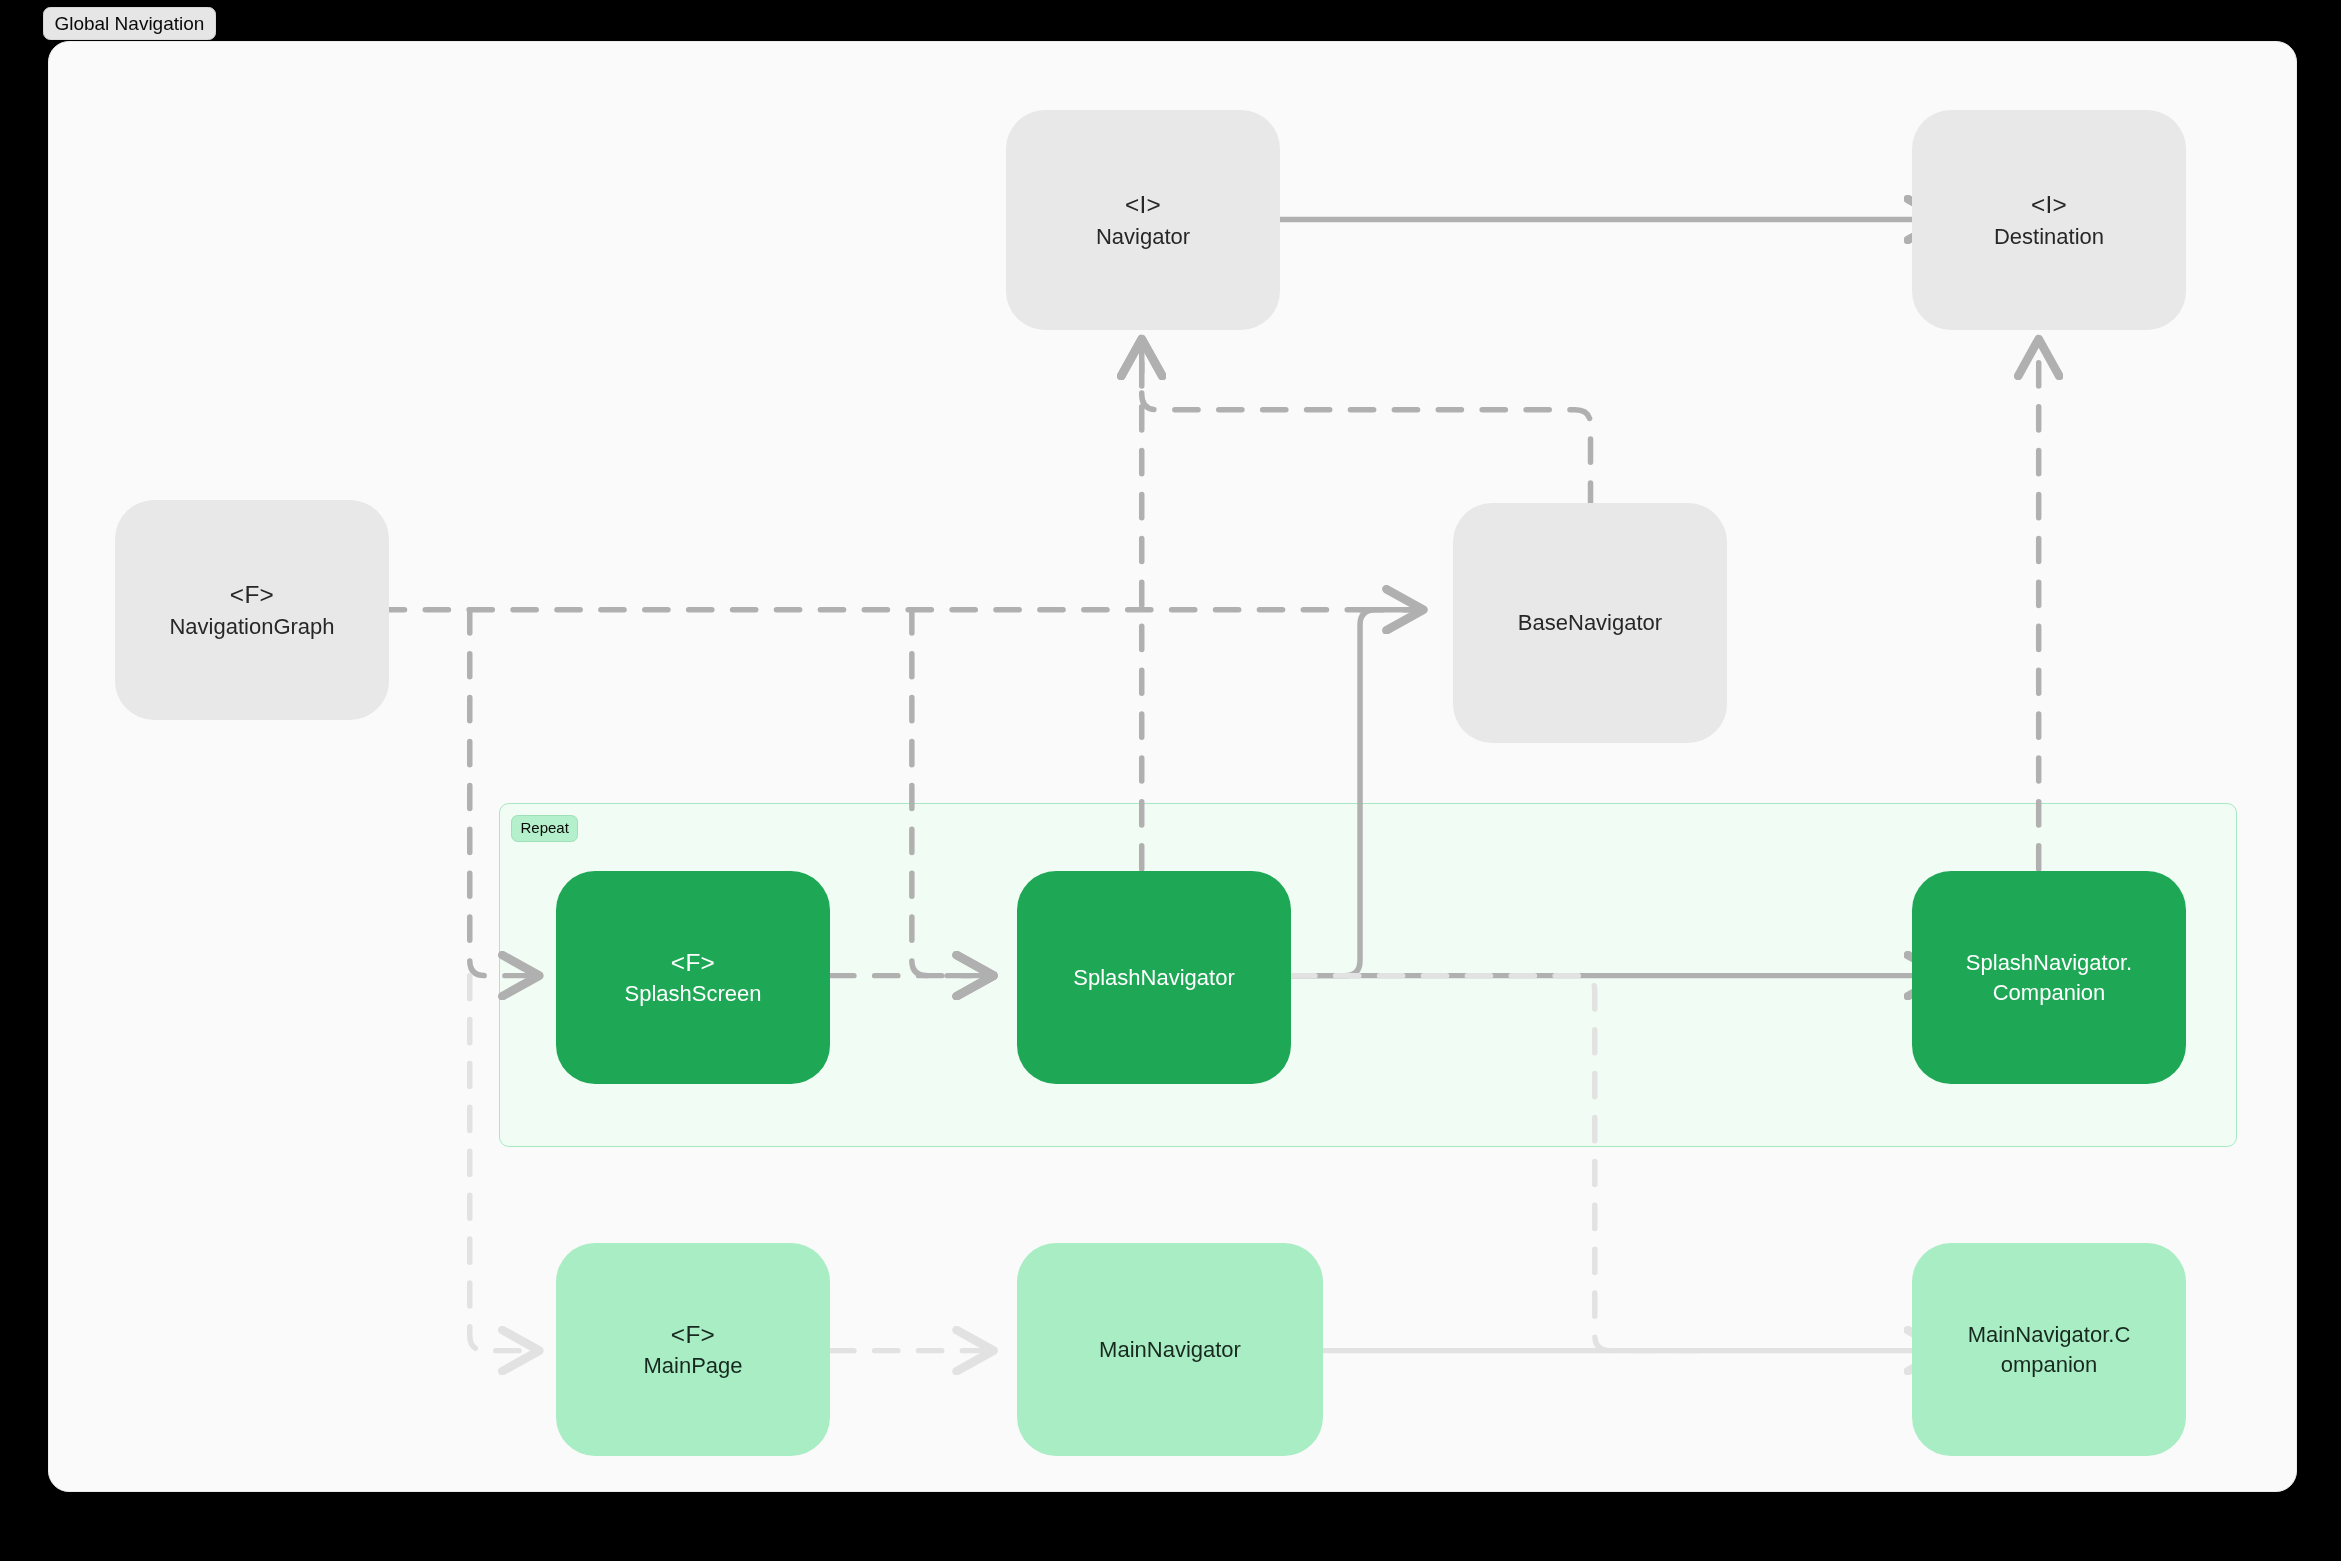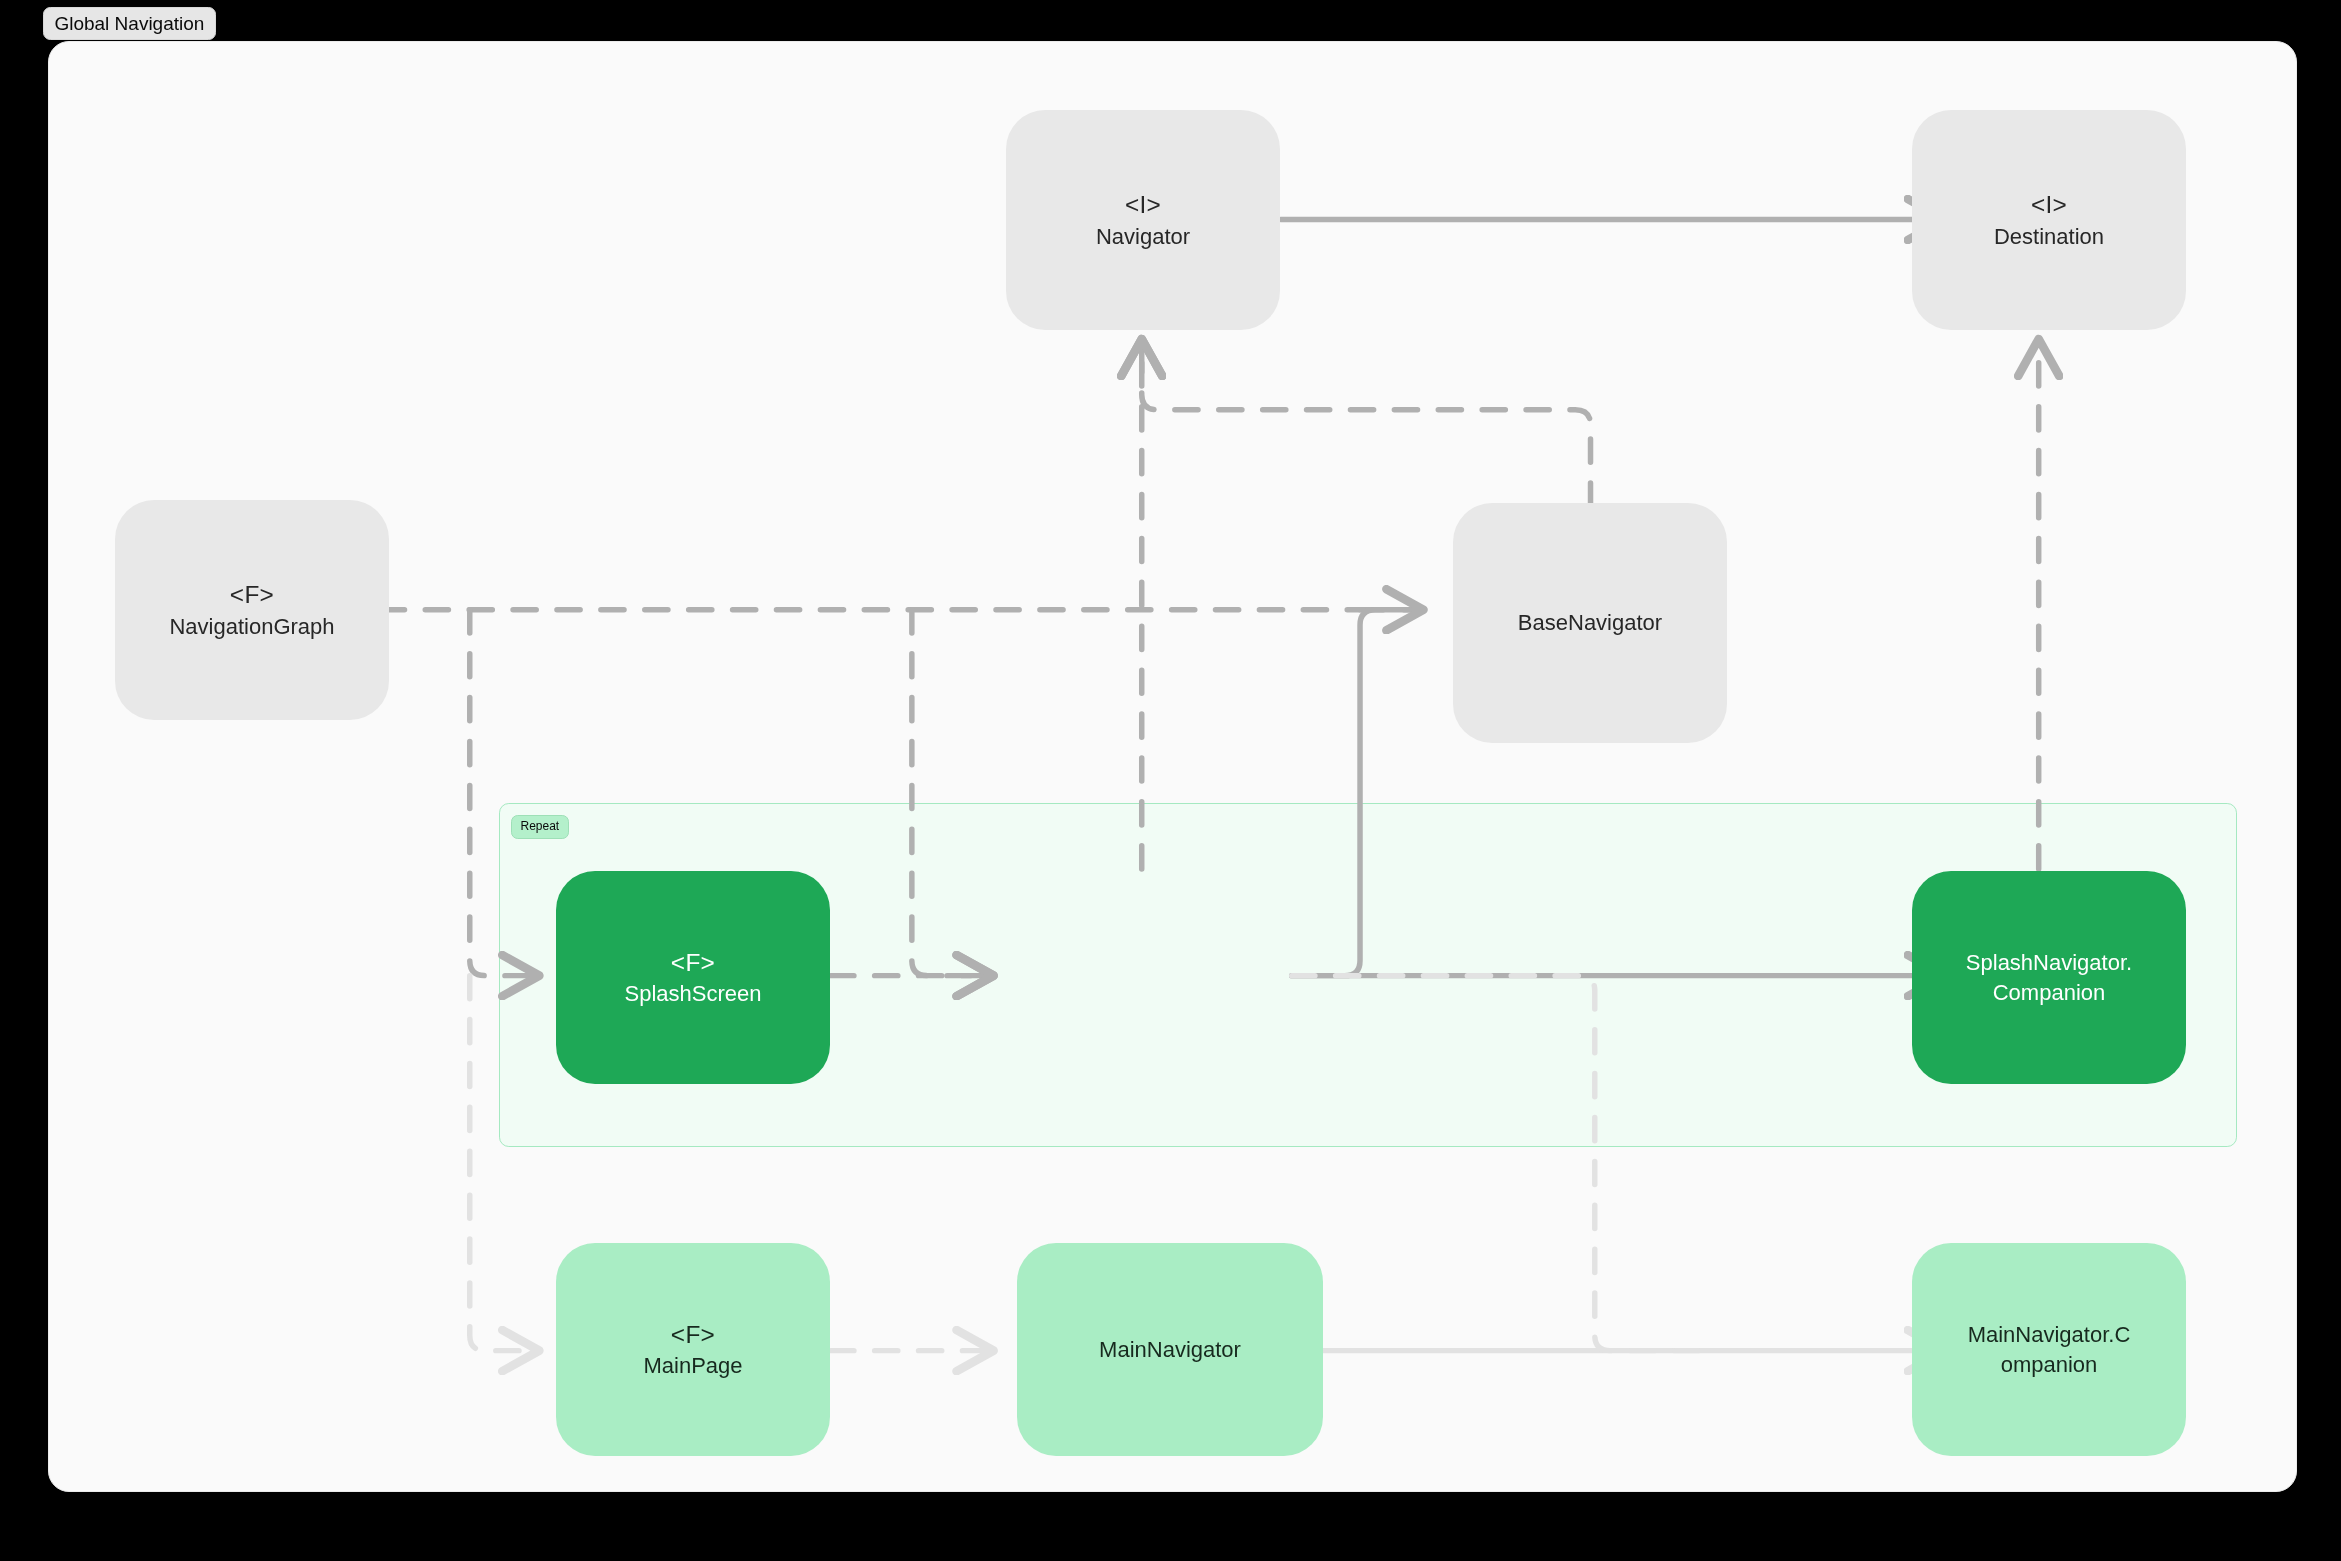--- a/index.html
+++ b/index.html
@@ -25,21 +25,21 @@
   }
 
   
   #repeat-group{
     position:absolute;left:499px;top:803px;width:1736px;height:342px;
     background:#f1fcf5;border:1.8px solid #a5e9c1;border-radius:9.8px;z-index:2;
   }
   #repeat-label{
     position:absolute;left:511px;top:815px;
     background:#b4f0cb;border:0.6px solid #9ee0b7;border-radius:6.7px;
-    padding:4.3px 8.5px 5.5px 8.5px;font-size:12px;line-height:1;color:#0a0a0a;
+    padding:4.3px 8.5px 5.5px 8.5px;font-size:15px;line-height:1;color:#0a0a0a;
     white-space:nowrap;z-index:12;
   }
 
   
   #edges{position:absolute;left:0;top:0;width:2342px;height:1561px;z-index:5;overflow:visible;}
 
   
   .node{
     position:absolute;z-index:20;display:flex;flex-direction:column;
     align-items:center;justify-content:center;text-align:center;
@@ -127,20 +127,23 @@
 
   <div class="node n-grey" style="left:1453px;top:503px;width:274px;height:240px;">
     <span class="lbl">BaseNavigator</span>
   </div>
 
   <div class="node n-green" style="left:556px;top:871px;width:274px;height:213px;">
     <span class="mark">&lt;F&gt;</span>
     <span class="lbl">SplashScreen</span>
   </div>
 
+  <div class="node n-green" style="left:1017px;top:871px;width:274px;height:213px;">
+    <span class="lbl">SplashNavigator</span>
+  </div>
 
   <div class="node n-green" style="left:1912px;top:871px;width:274px;height:213px;text-align:center;">
     <span class="lbl">SplashNavigator.
 Companion</span>
   </div>
 
   <div class="node n-lgreen" style="left:556px;top:1243px;width:274px;height:213px;">
     <span class="mark">&lt;F&gt;</span>
     <span class="lbl">MainPage</span>
   </div>

